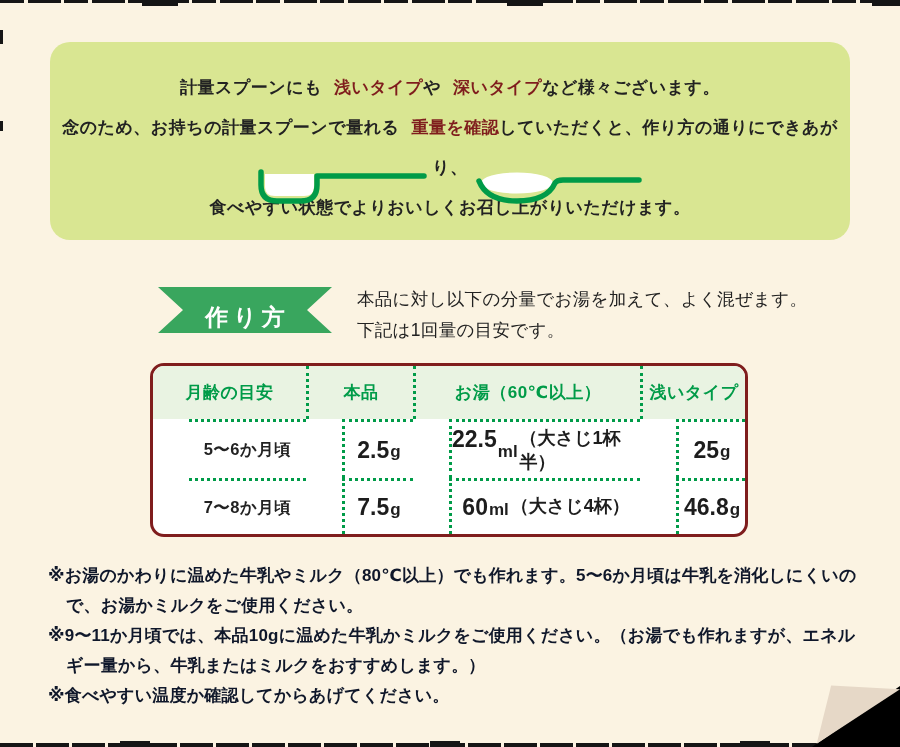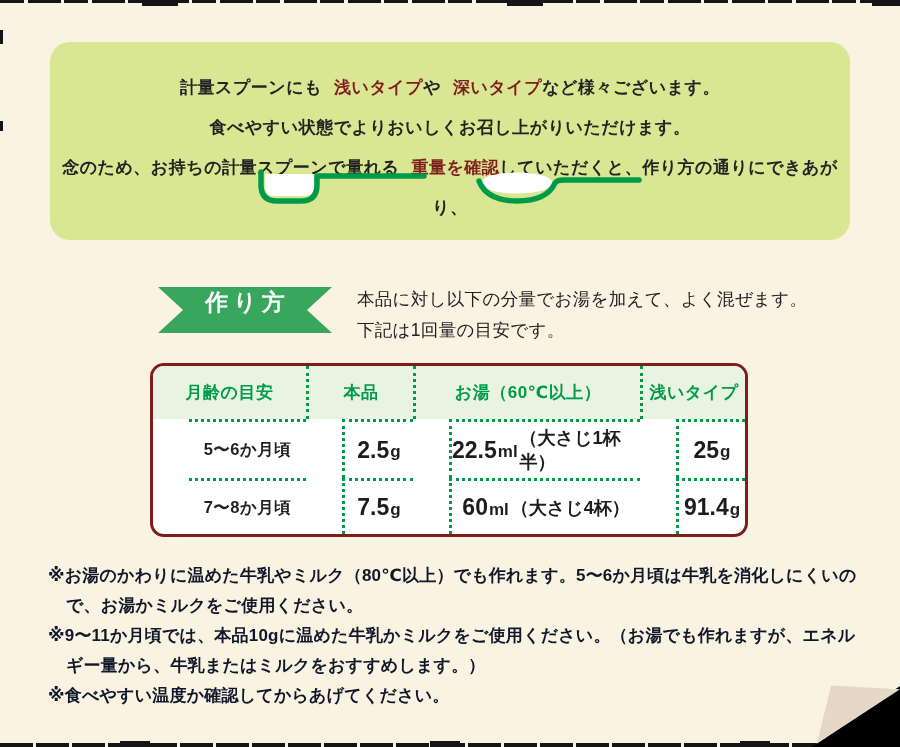--- a/index.html
+++ b/index.html
@@ -25,40 +25,40 @@
   .notice-box { position:absolute; left:50px; top:42px; width:800px; height:198px;
     background:#d9e692; border-radius:20px; padding-top:26px; }
   .notice-line { text-align:center; font-size:17px; font-weight:700; color:#222; line-height:40px; letter-spacing:0.5px; }
   .notice-line .hl { color:#7f1d1d;margin-left:12px; }
   .spoons { position:absolute; left:0; top:126px; width:100%; display:flex; justify-content:center; align-items:flex-start; gap:46px; }
   .spoon-svg { display:block; }
 
   
   .ribbon { position:absolute; left:158px; top:287px; width:174px; height:46px; background:#39a65e;
     clip-path:polygon(0 0,100% 0,calc(100% - 25px) 50%,100% 100%,0 100%,25px 50%);
-    display:flex; align-items:flex-start; justify-content:center; }
+    display:flex; align-items:flex-end; justify-content:center; }
   .ribbon span { color:#ffffff; font-size:23px; font-weight:700; letter-spacing:5px; text-indent:5px; }
 
   
   .instructions { position:absolute; left:357px; top:284px; }
   .instructions p { font-size:17.5px; font-weight:400; color:#222; line-height:31px; letter-spacing:0.3px; }
 
   
   .prep-table { position:absolute; left:150px; top:363px; width:598px; height:174px;
     border:3px solid #7f1d1d; border-radius:14px; overflow:hidden; background:#fff;
     display:grid; grid-template-columns:153px 107px 227px 105px; grid-template-rows:53px 59px 56px; }
   .tcell { display:flex; align-items:center; justify-content:center; }
   .tcell.head { background:#e9f3e2; color:#009b48; font-size:17px; font-weight:700; letter-spacing:0.5px; }
   .tcell.cb { border-left:3px dotted #009b48; }
   .tcell.rb { border-top:3px dotted #009b48;margin-left:36px; }
   .age { font-size:16.5px; font-weight:700; color:#222; letter-spacing:0.5px; }
   .big { font-size:23px; font-weight:700; color:#1d1d1d; }
   .unit { font-size:17px; font-weight:700; color:#1d1d1d; margin-left:1px; align-self:center; padding-top:4px; }
   .mlnote { font-size:18px; font-weight:700; color:#1d1d1d; margin-left:2px; }
-  .valwrap { display:flex; align-items:center; }
+  .valwrap { display:flex; align-items:flex-start; }
 
   
   .footnotes { position:absolute; left:48px; top:561px; width:814px; }
   .footnotes p { font-size:17px; font-weight:700; color:#0f172a; line-height:30px;
     padding-left:18px; text-indent:-18px; letter-spacing:0.2px; }
 
   
   .curl-black { position:absolute; right:0; bottom:0; width:88px; height:61px; background:#000;
     clip-path:polygon(100% 0,100% 100%,0 100%); }
   .curl-fold { position:absolute; right:0; bottom:2px; width:85px; height:60px; background:#e6d8c7;
@@ -69,22 +69,22 @@
 
 <div class="sheet">
 
   <div class="edge-top"></div>
   <div class="edge-bottom"></div>
   <div class="edge-tick tick1"></div>
   <div class="edge-tick tick2"></div>
 
   <section class="notice-box">
     <p class="notice-line"><span>計量スプーンにも</span><span class="hl">浅いタイプ</span><span>や</span><span class="hl">深いタイプ</span><span>など様々ございます。</span></p>
+    <p class="notice-line"><span>念のため、お持ちの計量スプーンで量れる</span><span class="hl">重量を確認</span><span>していただくと、作り方の通りにできあがり、</span></p>
     <p class="notice-line"><span>食べやすい状態でよりおいしくお召し上がりいただけます。</span></p>
-    <p class="notice-line"><span>念のため、お持ちの計量スプーンで量れる</span><span class="hl">重量を確認</span><span>していただくと、作り方の通りにできあがり、</span></p>
 
     <div class="spoons">
       <svg class="spoon-svg" width="172" height="42" viewBox="0 0 172 42">
         <path d="M8,6 H57 V19 Q57,28 47,28 H18 Q8,28 8,19 Z" fill="#ffffff"></path>
         <path d="M4,4 L4,17 Q4,33 20,33 L44,33 Q60,33 60,17 L60,8 L167,8" fill="none" stroke="#009b48" stroke-width="5.5" stroke-linecap="round" stroke-linejoin="round"></path>
       </svg>
       <svg class="spoon-svg" width="168" height="38" viewBox="0 0 168 38" style="margin-top:4px">
         <ellipse cx="42" cy="11" rx="36" ry="10.5" fill="#ffffff"></ellipse>
         <path d="M4,9 Q12,29 42,29 Q72,29 80,11 Q82,8 88,8 L164,8" fill="none" stroke="#009b48" stroke-width="5.5" stroke-linecap="round" stroke-linejoin="round"></path>
       </svg>
@@ -136,21 +136,21 @@
       </div>
     <div class="tcell rb cb">
         <span class="valwrap">
           <span class="big">60</span>
           <span class="unit">ml</span>
           <span class="mlnote">（大さじ4杯）</span>
         </span>
       </div>
     <div class="tcell rb cb">
         <span class="valwrap">
-          <span class="big">91.4</span>
+          <span class="big">46.8</span>
           <span class="unit">g</span>
         </span>
       </div>
   </div>
 
   <div class="footnotes">
     <p>※お湯のかわりに温めた牛乳やミルク（80℃以上）でも作れます。5〜6か月頃は牛乳を消化しにくいので、お湯かミルクをご使用ください。</p>
     <p>※9〜11か月頃では、本品10gに温めた牛乳かミルクをご使用ください。（お湯でも作れますが、エネルギー量から、牛乳またはミルクをおすすめします。）</p>
     <p>※食べやすい温度か確認してからあげてください。</p>
   </div>

